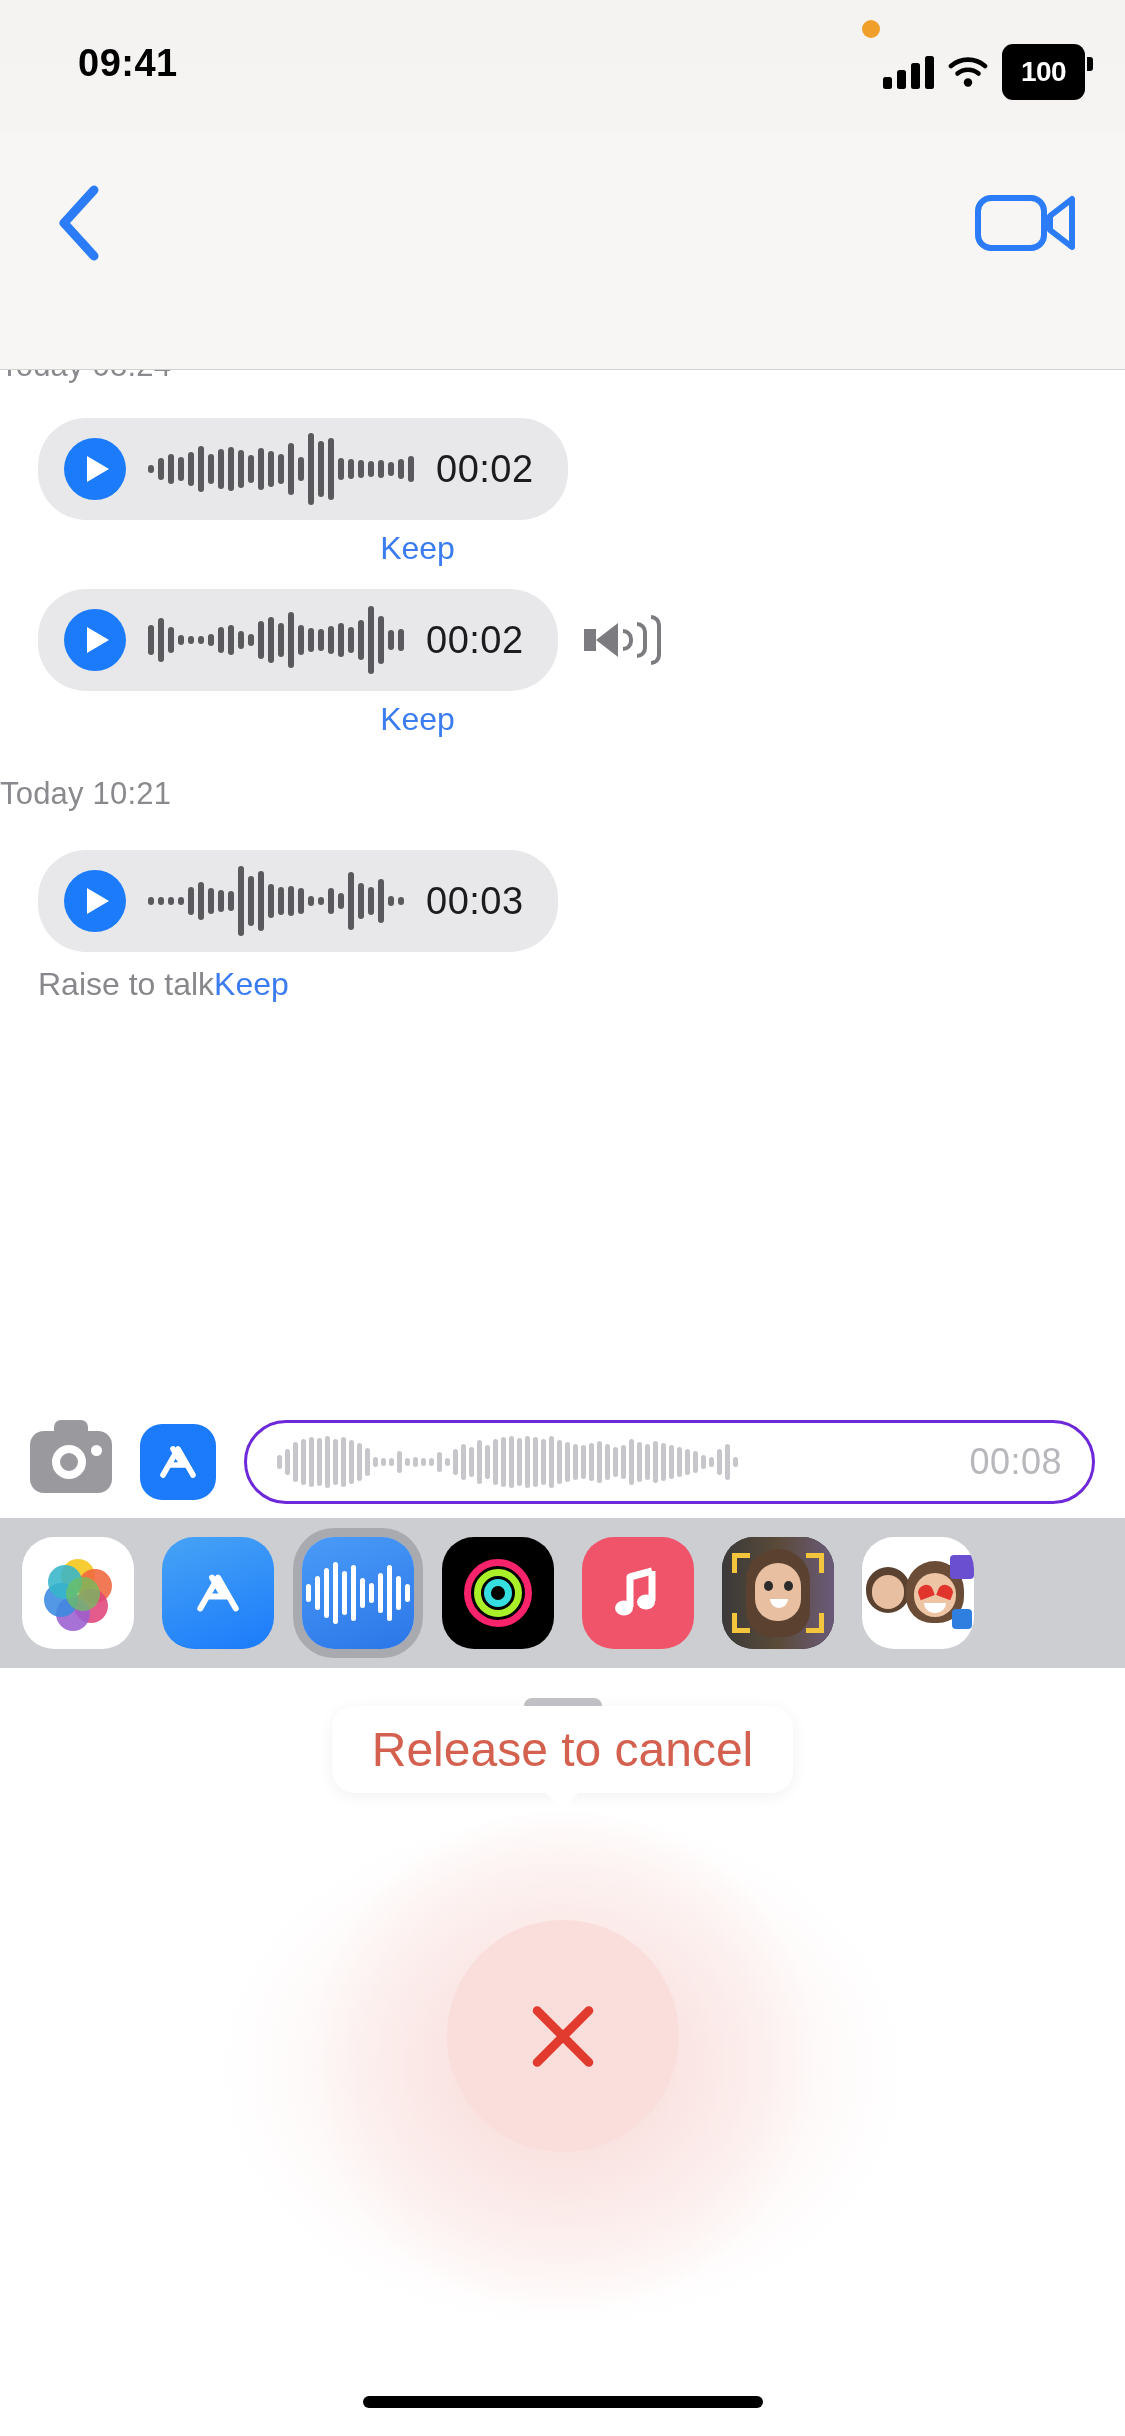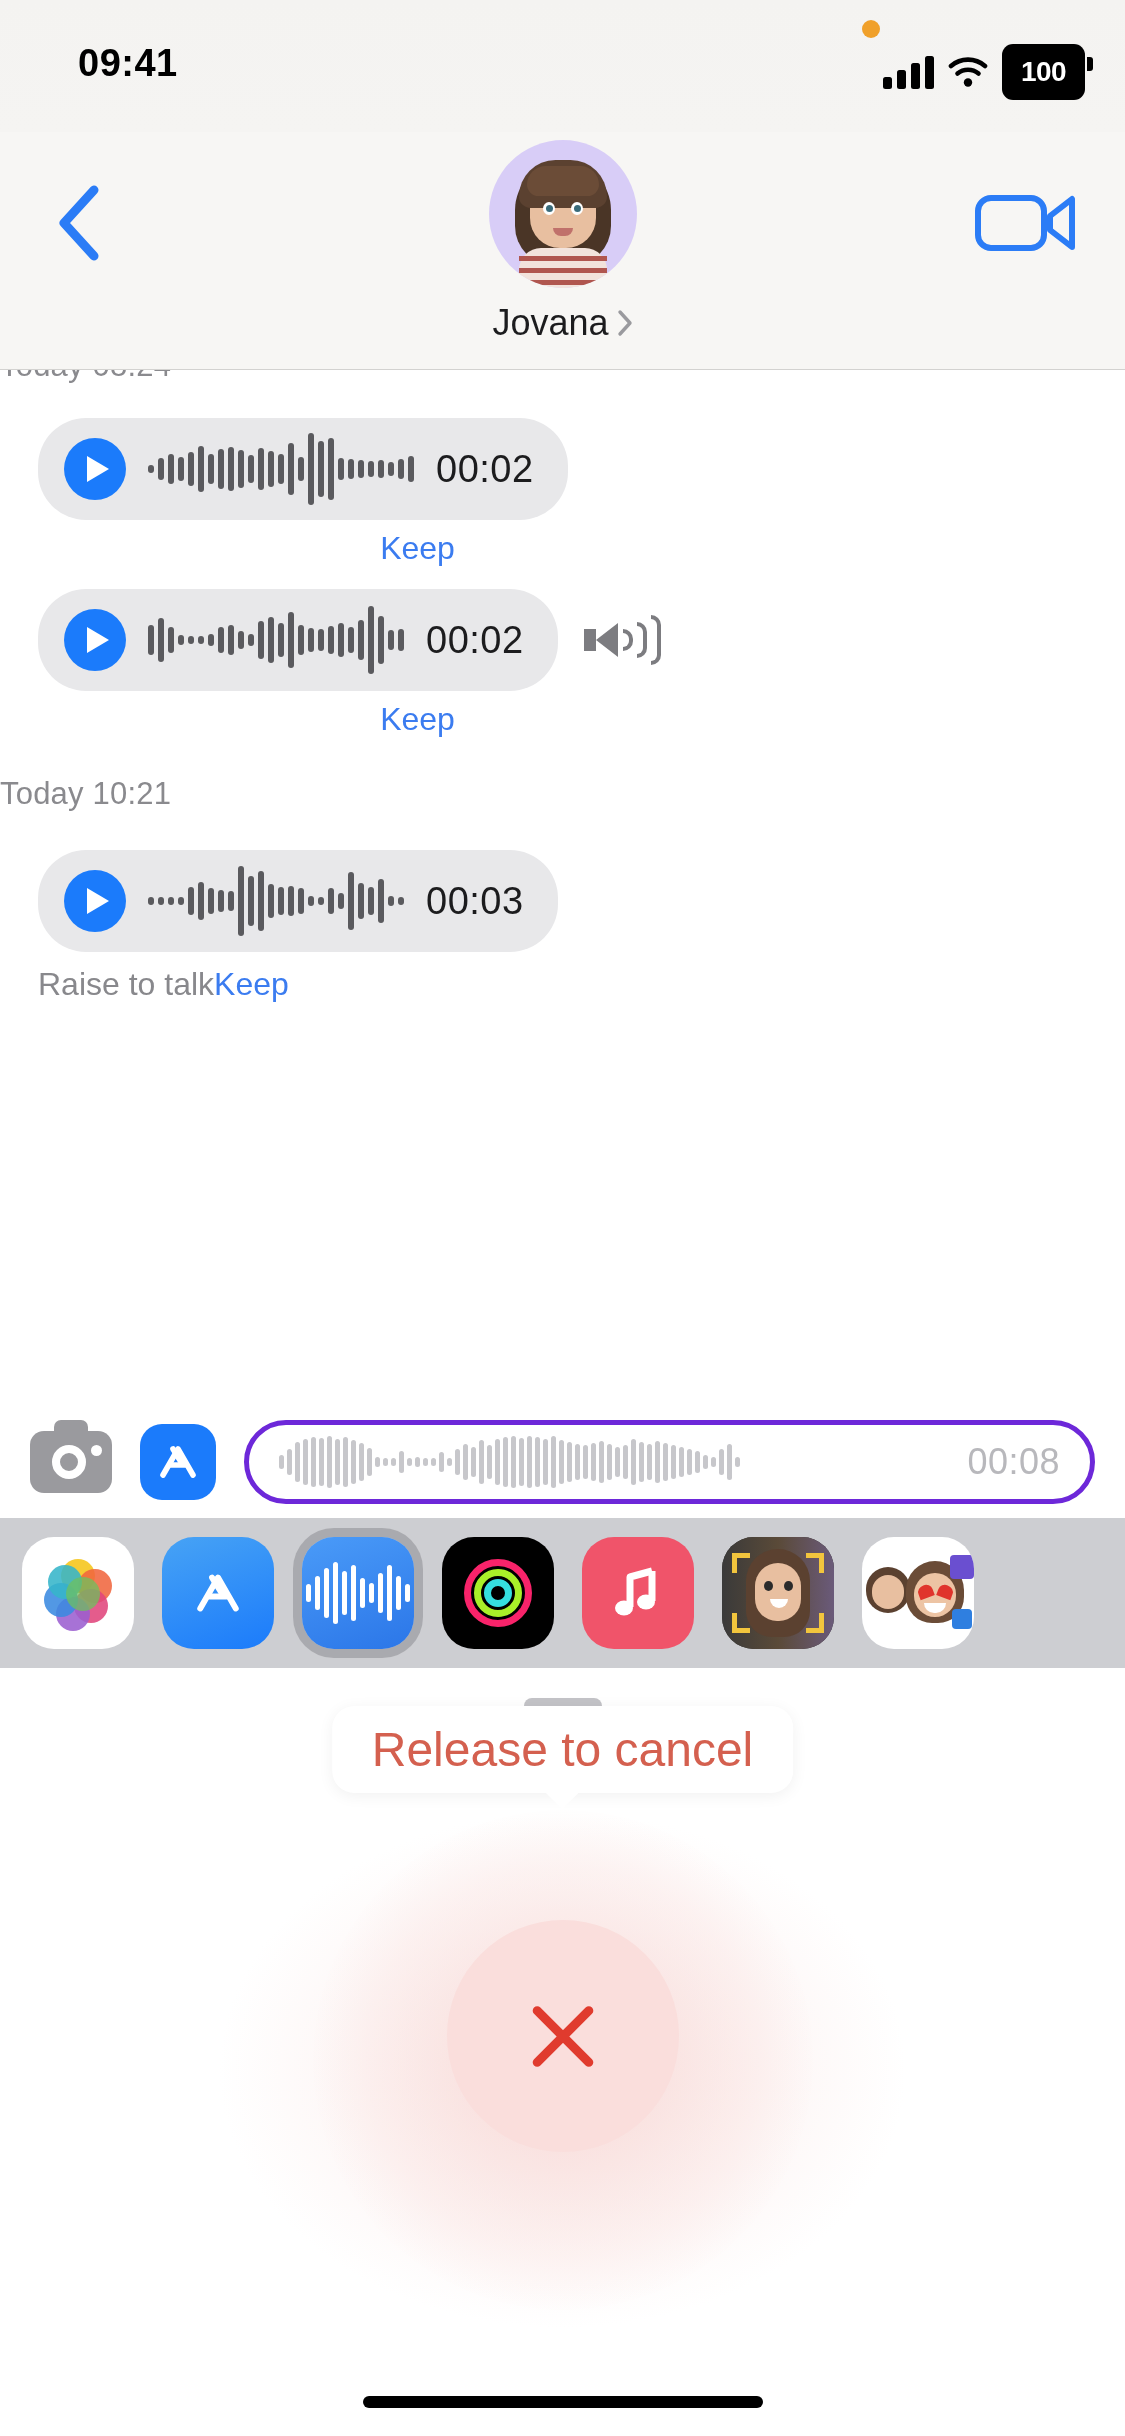--- a/index.html
+++ b/index.html
@@ -168,21 +168,21 @@
     border-radius:50%; background:#fff; }
   .appstore {
     width:76px; height:76px; border-radius:22px; background:#1b7bfb; position:relative; flex:none;
     display:flex; align-items:center; justify-content:center;
   }
   .appstore:after {
     content:""; position:absolute; right:-13px; top:3px; width:70px; height:70px;
     border-radius:20px; border:4px solid #1b7bfb; z-index:-1;
   }
   .rec-field {
-    flex:1; height:84px; border:5px solid #6d28d9; border-radius:42px;
+    flex:1; height:84px; border:3px solid #6d28d9; border-radius:42px;
     display:flex; align-items:center; padding:0 30px; gap:20px; overflow:hidden;
   }
   .rec-wave { display:flex; align-items:center; gap:3px; height:56px; flex:1; }
   .rec-wave i { display:block; width:5px; background:#c7c7cb; border-radius:2.5px; }
   .rec-time { font-size:36px; color:#b8b8bc; letter-spacing:0.5px; flex:none; }
 
   
   .appdrawer {
     position:absolute; top:1518px; left:0; width:1125px; height:150px;
     background:#cdced2; display:flex; align-items:center; padding:0 22px; gap:28px;
@@ -256,41 +256,20 @@
 
 <div id="phone">
 
   <div class="navbar">
     <div class="nav-back">
       <svg width="46" height="78" viewBox="0 0 46 78">
         <path d="M40 6 L10 39 L40 72" stroke="#2b7cf6" stroke-width="9" fill="none" stroke-linecap="round" stroke-linejoin="round"></path>
       </svg>
     </div>
 
-    <div class="nav-contact">
-      <div class="avatar">
-        <div class="mj-hair-back"></div>
-        <div class="mj-face"></div>
-        <div class="mj-hair-top"></div>
-        <div class="mj-fringe"></div>
-        <div class="mj-eye l"></div>
-        <div class="mj-eye r"></div>
-        <div class="mj-mouth"></div>
-        <div class="mj-body"></div>
-        <div class="mj-stripe s1"></div>
-        <div class="mj-stripe s2"></div>
-        <div class="mj-stripe s3"></div>
-      </div>
-      <div class="nav-name-row">
-        <span class="nav-name">Jovana</span>
-        <svg width="16" height="28" viewBox="0 0 16 28">
-          <path d="M3 3 L13 14 L3 25" stroke="#9a9a9e" stroke-width="3.4" fill="none" stroke-linecap="round" stroke-linejoin="round"></path>
-        </svg>
-      </div>
-    </div>
 
     <div class="nav-video">
       <svg width="104" height="66" viewBox="0 0 104 66">
         <rect x="4" y="8" width="66" height="50" rx="13" stroke="#2b7cf6" stroke-width="6" fill="none"></rect>
         <path d="M76 26 L98 9 L98 57 L76 40 Z" stroke="#2b7cf6" stroke-width="6" fill="none" stroke-linejoin="round"></path>
       </svg>
     </div>
   </div>
 
   <div class="statusbar">

